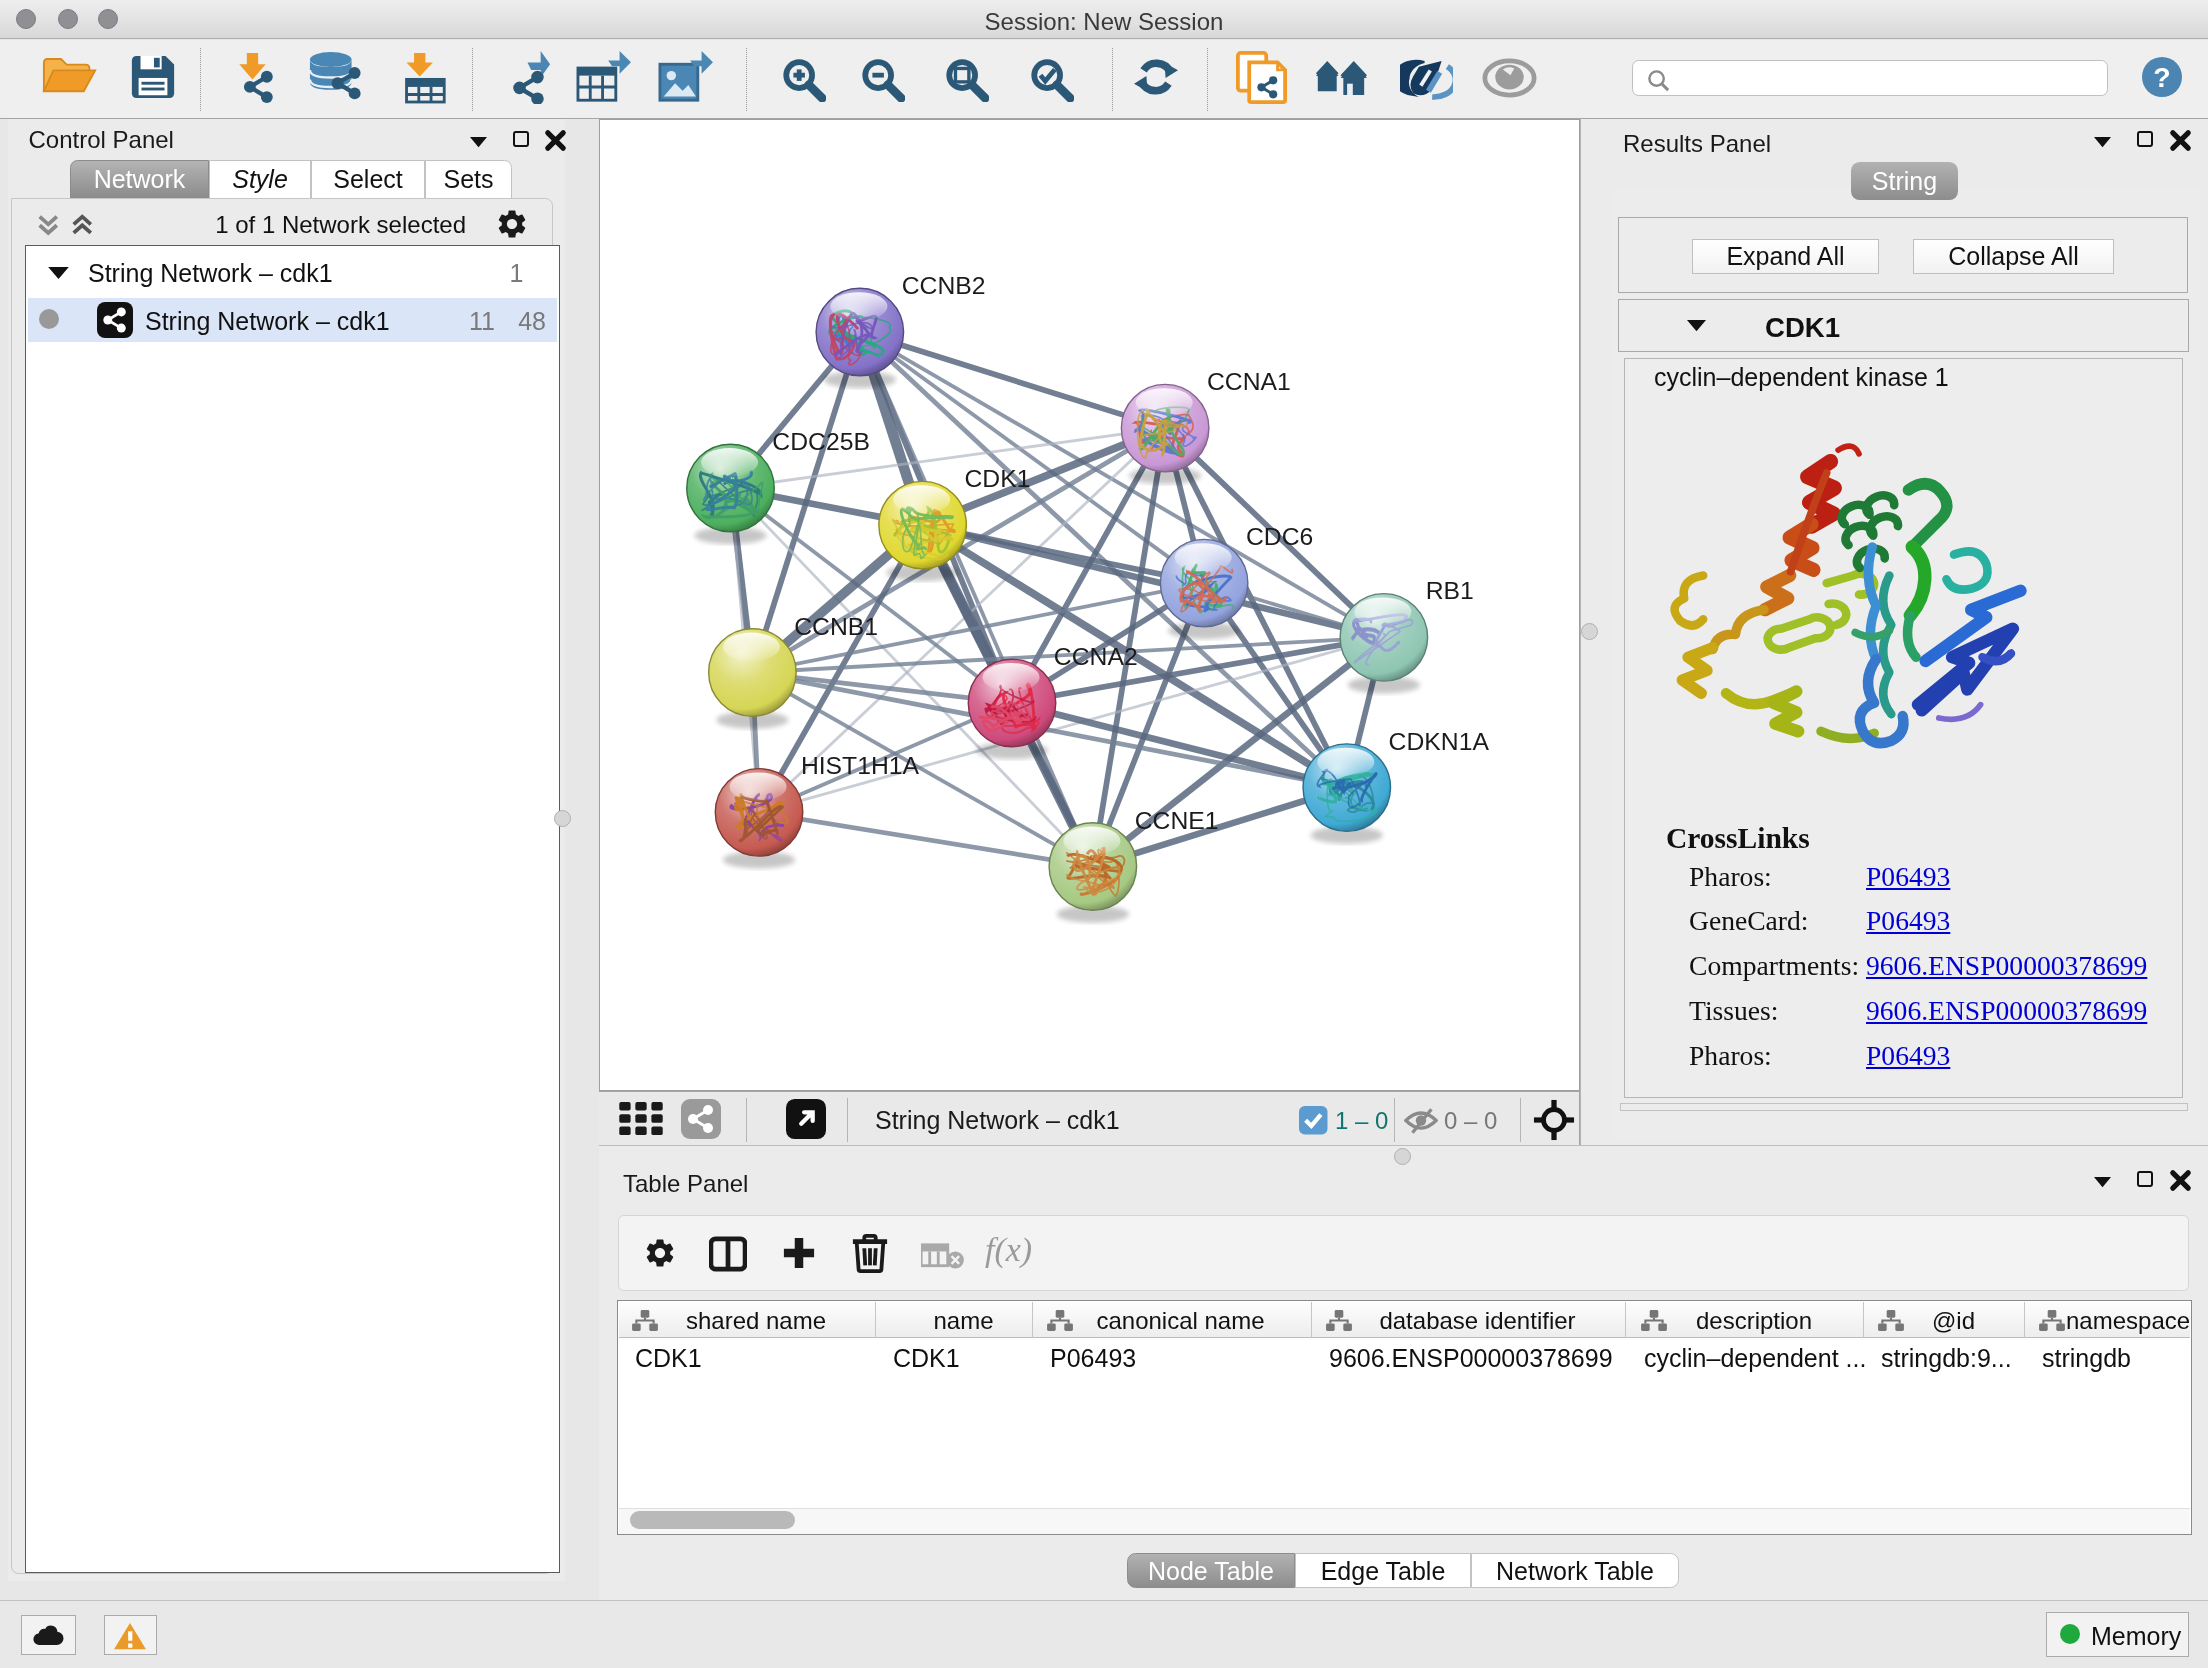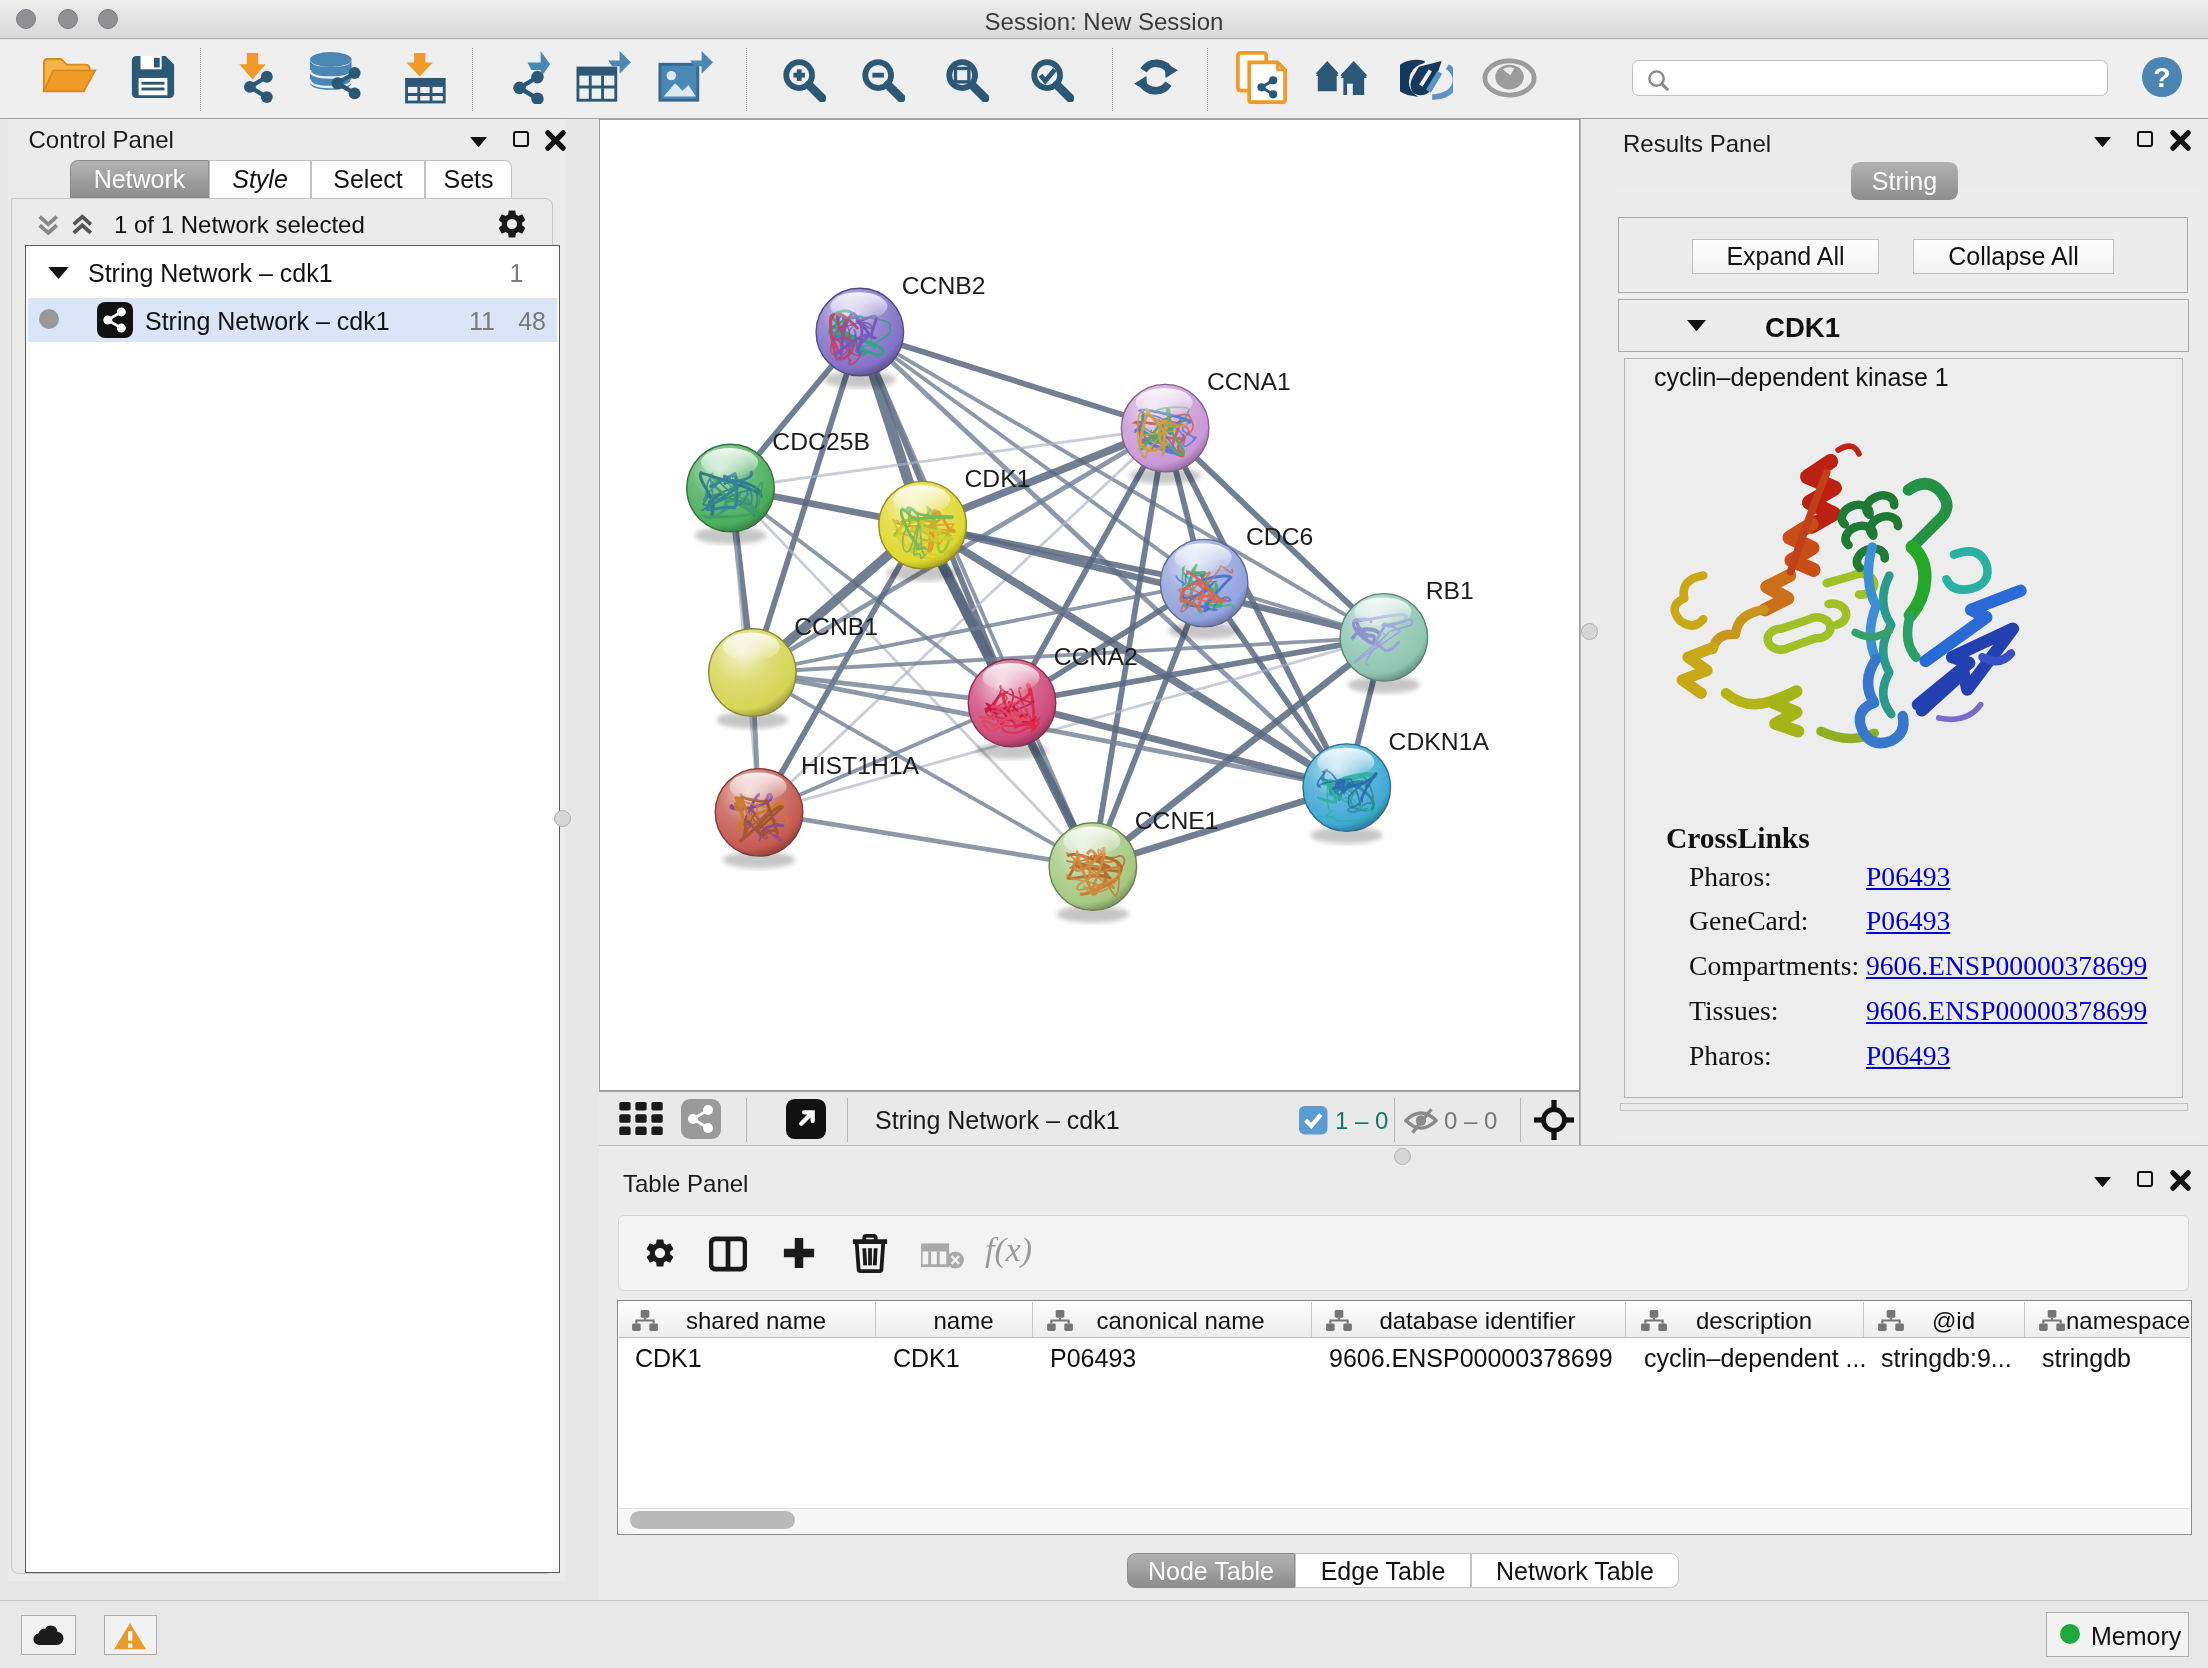--- a/index.html
+++ b/index.html
@@ -203,21 +203,21 @@
       <path d="M6,6 L15,14 L24,6"></path>
       <path d="M6,15 L15,23 L24,15"></path>
     </g>
   </svg>
 <svg class="abs" style="left:68px;top:211px" width="28.5" height="28.5" viewBox="0 0 30 30">
     <g fill="none" stroke="#555" stroke-width="4">
       <path d="M6,14 L15,6 L24,14"></path>
       <path d="M6,23 L15,15 L24,23"></path>
     </g>
   </svg>
-<div class="abs" style="left:114px;top:211px;width:352px;text-align:left;font-size:24px">1 of 1 Network selected</div>
+<div class="abs" style="left:114px;top:211px;width:352px;text-align:right;font-size:24px">1 of 1 Network selected</div>
 <svg class="abs" style="left:495px;top:207px" width="34" height="34" viewBox="0 0 24 24">
     <path fill="#1a1a1a" d="M19.14,12.94c0.04-0.3,0.06-0.61,0.06-0.94c0-0.32-0.02-0.64-0.07-0.94l2.03-1.58c0.18-0.14,0.23-0.41,0.12-0.61l-1.92-3.32c-0.12-0.22-0.37-0.29-0.59-0.22l-2.39,0.96c-0.5-0.38-1.03-0.7-1.62-0.94L14.4,2.81c-0.04-0.24-0.24-0.41-0.48-0.41h-3.84c-0.24,0-0.43,0.17-0.47,0.41L9.25,5.35C8.66,5.59,8.12,5.92,7.63,6.29L5.24,5.33c-0.22-0.08-0.47,0-0.59,0.22L2.74,8.87C2.62,9.08,2.66,9.34,2.86,9.48l2.03,1.58C4.84,11.36,4.8,11.69,4.8,12s0.02,0.64,0.07,0.94l-2.03,1.58c-0.18,0.14-0.23,0.41-0.12,0.61l1.92,3.32c0.12,0.22,0.37,0.29,0.59,0.22l2.39-0.96c0.5,0.38,1.03,0.7,1.62,0.94l0.36,2.54c0.05,0.24,0.24,0.41,0.48,0.41h3.84c0.24,0,0.44-0.17,0.47-0.41l0.36-2.54c0.59-0.24,1.13-0.56,1.62-0.94l2.39,0.96c0.22,0.08,0.47,0,0.59-0.22l1.92-3.32c0.12-0.22,0.07-0.47-0.12-0.61L19.14,12.94z M12,15.6c-1.98,0-3.6-1.62-3.6-3.6s1.62-3.6,3.6-3.6s3.6,1.62,3.6,3.6S13.98,15.6,12,15.6z"></path>
   </svg>
 <div class="abs tree"></div>
 <svg class="abs" style="left:46px;top:265px" width="25" height="15" viewBox="0 0 26 16">
     <path d="M2,2 L24,2 L13,15 Z" fill="#111"></path>
   </svg>
 <div class="abs" style="left:88px;top:259px;font-size:25px">String Network – cdk1</div>
 <div class="abs num" style="left:495px;top:259px;width:28.5px;text-align:right">1</div>
 <div class="abs" style="left:27.6px;top:298px;width:529px;height:44px;background:#dbe5f8"></div>

